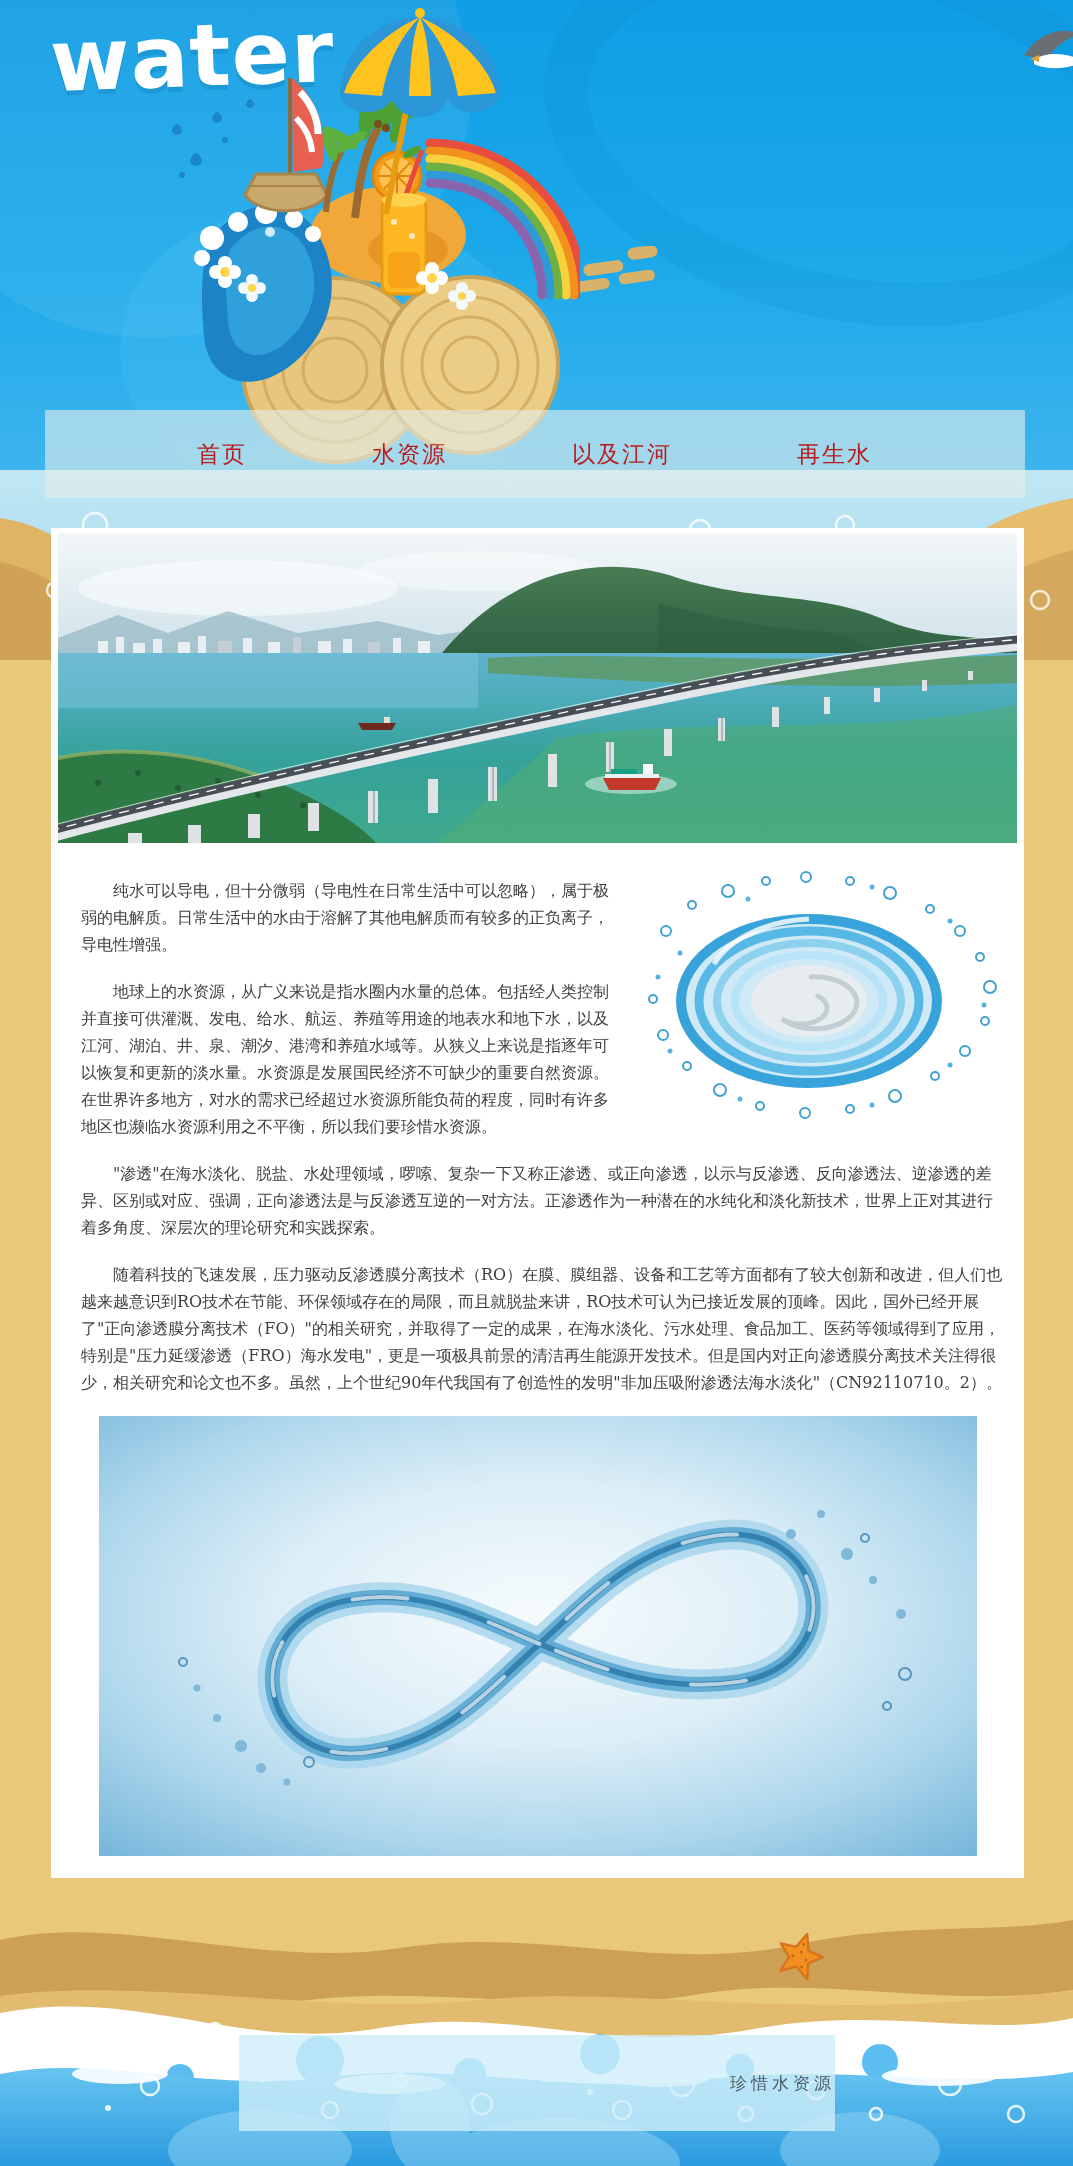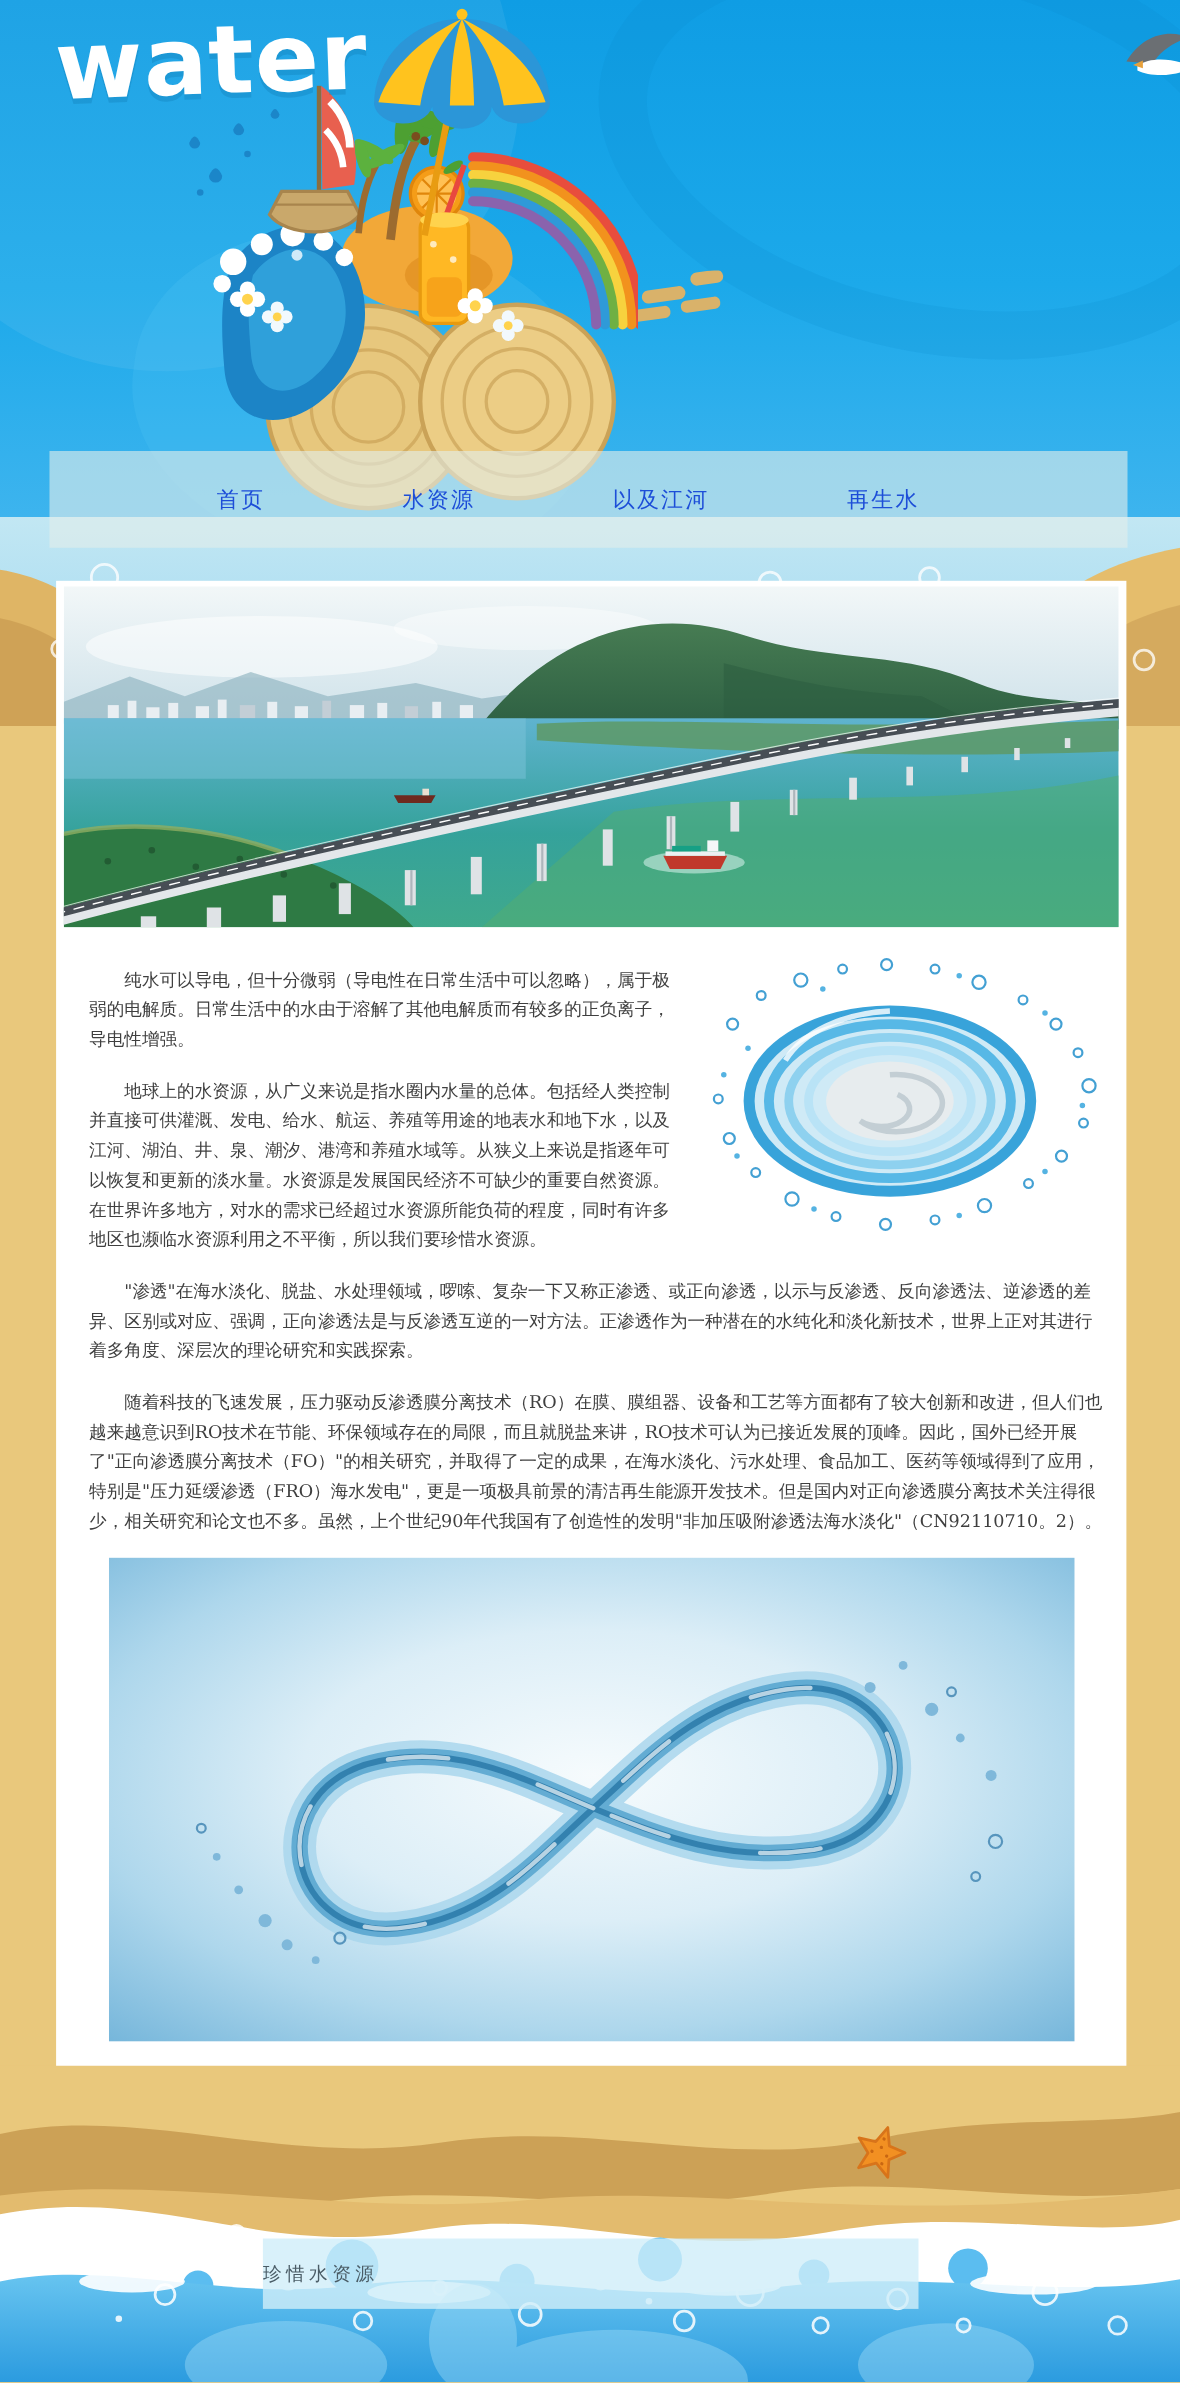--- a/index.html
+++ b/index.html
@@ -18,34 +18,34 @@
        transform:rotate(-2deg);letter-spacing:1px;text-shadow:0 5px 0 rgba(0,90,140,.18);}
   .illu{position:absolute;top:0;left:150px;width:430px;height:560px;z-index:2;}
   .gull{position:absolute;top:24px;left:1016px;width:70px;height:62px;z-index:2;}
   .sandmarks{position:absolute;top:246px;left:538px;width:132px;height:54px;z-index:1;}
   
   .shore{position:absolute;top:470px;left:0;width:1073px;height:190px;}
   
   .nav{position:absolute;top:410px;left:45px;width:980px;height:88px;z-index:5;
        background:rgba(226,238,234,.62);}
   .nav ul{list-style:none;display:flex;gap:125px;margin:0;padding:0 0 0 152px;height:100%;align-items:center;}
-  .nav li{font-size:20px;color:#1d4ed8;letter-spacing:2px;cursor:pointer;white-space:nowrap;font-family:Liberation Mono, monospace;}
+  .nav li{font-size:23px;color:#b91c1c;letter-spacing:2px;cursor:pointer;white-space:nowrap;font-family:Liberation Mono, monospace;}
   
   .panel{position:absolute;top:528px;left:51px;width:973px;height:1350px;background:#ffffff;z-index:4;overflow:hidden;}
   .photo{display:block;margin:5px auto 0;}
   .article{padding:34px 20px 0 30px;}
   .article p{font-size:16px;line-height:27px;color:#3f3f3f;margin:0 0 20px;text-indent:2em;
        font-family:"DejaVu Serif",serif;}
   .vortex{float:right;width:360px;height:272px;margin:-8px 0 6px 28px;}
   .infinity{display:block;margin:6px auto 0;clear:both;}
   
   .footer{position:absolute;top:1878px;left:0;width:1073px;height:288px;z-index:6;}
   .scene{position:absolute;top:0;left:0;}
-  .slogan{position:absolute;left:239px;top:157px;width:596px;height:64px;background:rgba(207,238,249,.8);
-       display:flex;align-items:center;justify-content:flex-start;}
+  .slogan{position:absolute;left:239px;top:157px;width:596px;height:96px;background:rgba(207,238,249,.8);
+       display:flex;align-items:center;justify-content:flex-end;}
   .slogan span{font-size:17px;letter-spacing:4px;color:#4a5c66;font-family:"DejaVu Serif",serif;}
 </style>
 </head>
 <body>
 
 <div class="page">
 
   <div class="sky">
     <div class="sky-swirl1"></div>
     <div class="sky-swirl2"></div>

